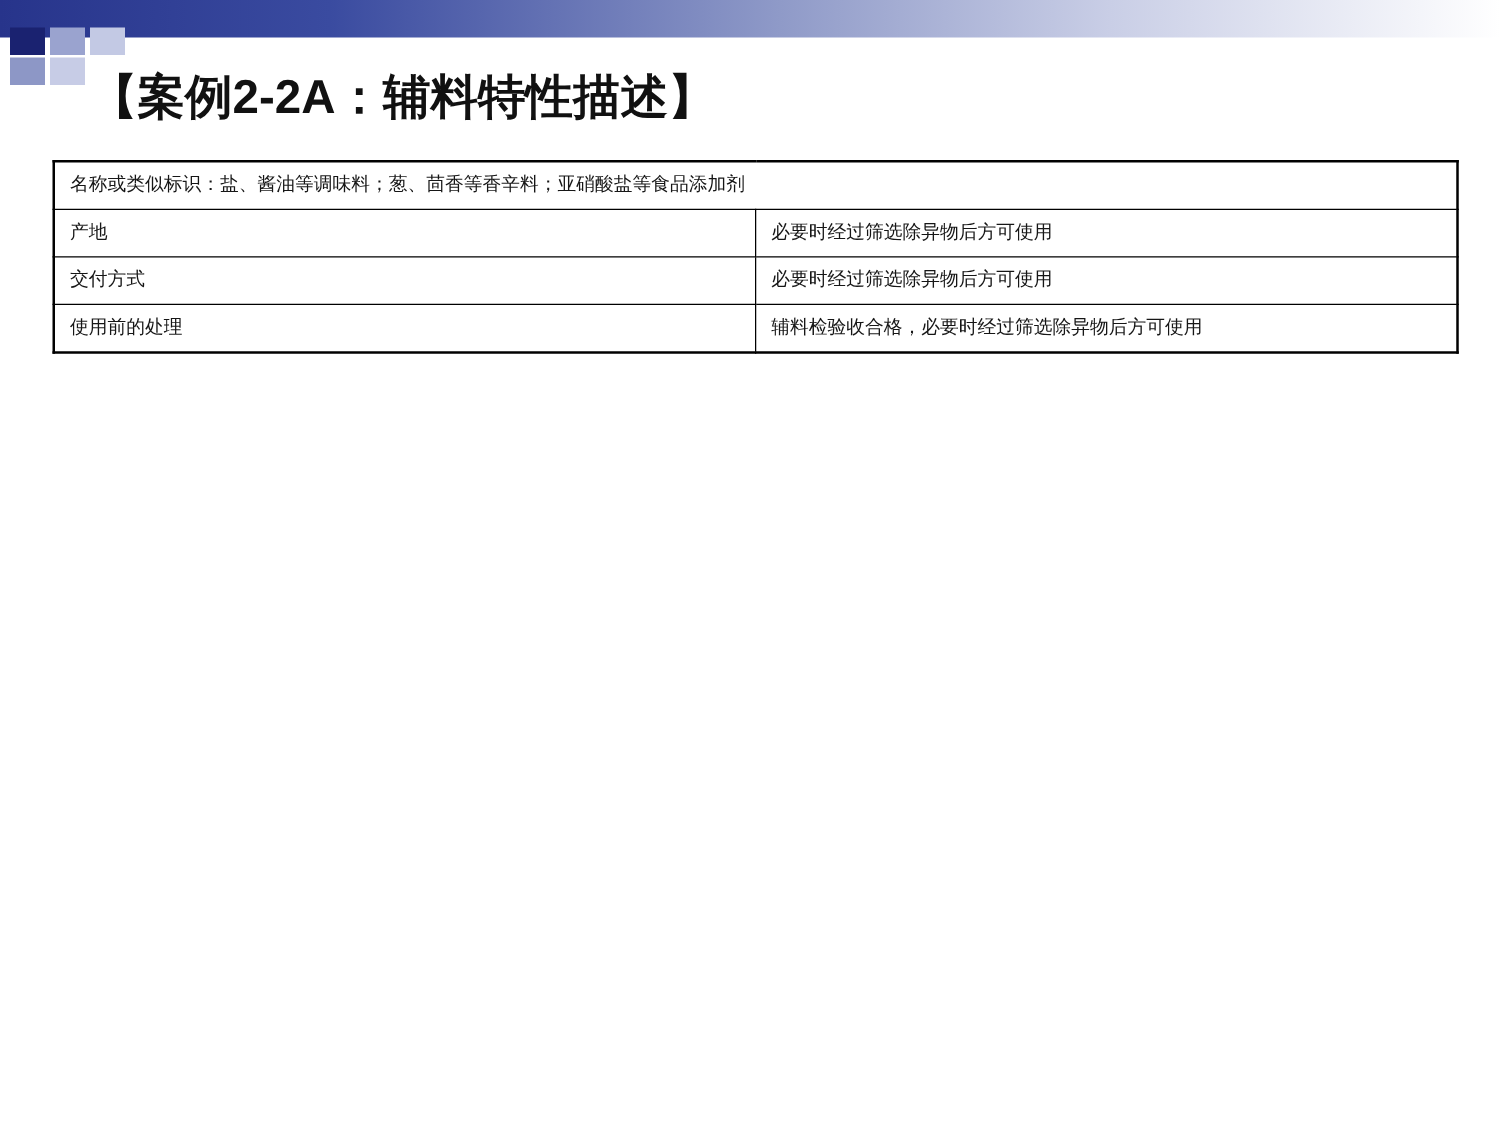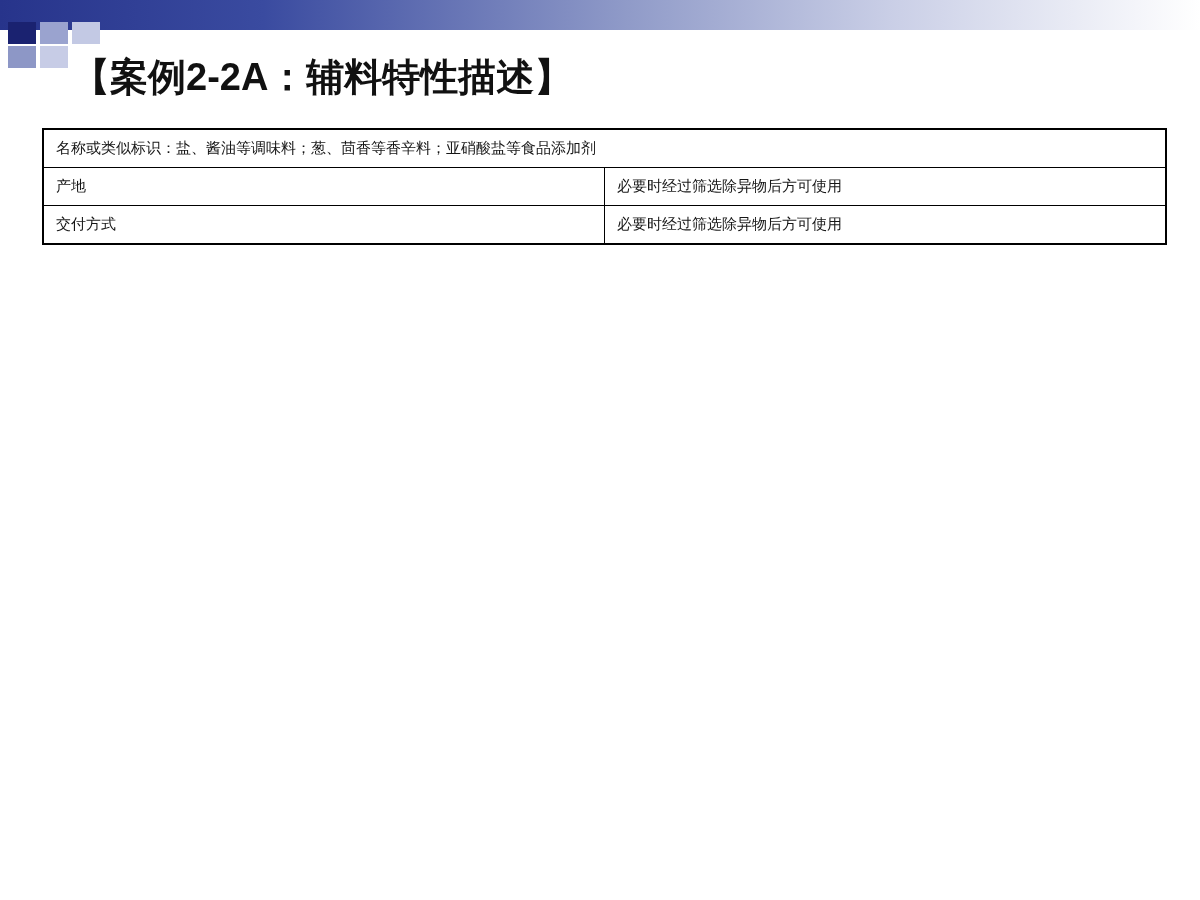--- a/index.html
+++ b/index.html
@@ -111,18 +111,24 @@
 
       <tr>
         <td class="col-key">交付方式</td>
         <td>
           <p class="p">必要时经过筛选除异物后方可使用</p>
         </td>
       </tr>
 
 
 
+      <tr>
+        <td class="col-key">使用前的处理</td>
+        <td>
+          <p class="p">辅料检验收合格，必要时经过筛选除异物后方可使用</p>
+        </td>
+      </tr>
 
     </tbody>
       </table>
   </div>
 
 </div>
 
 </body></html>

